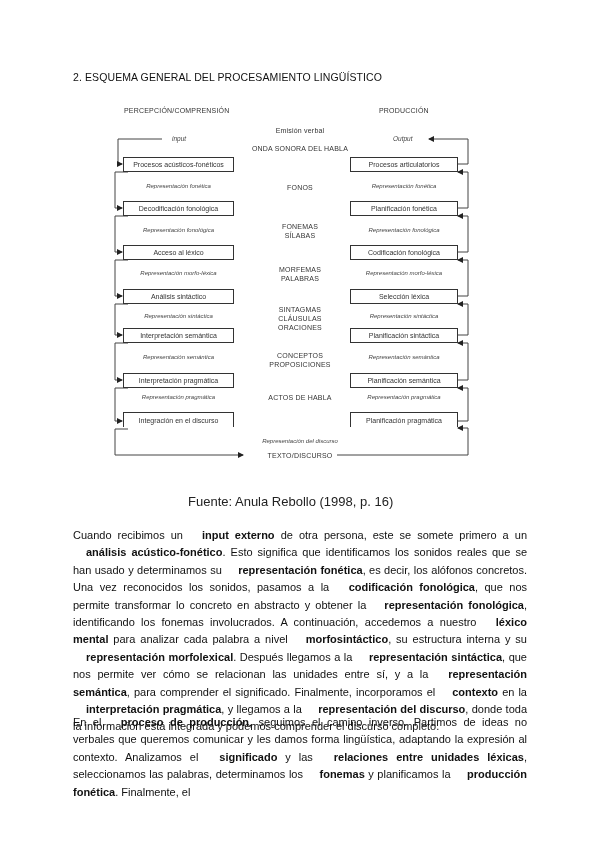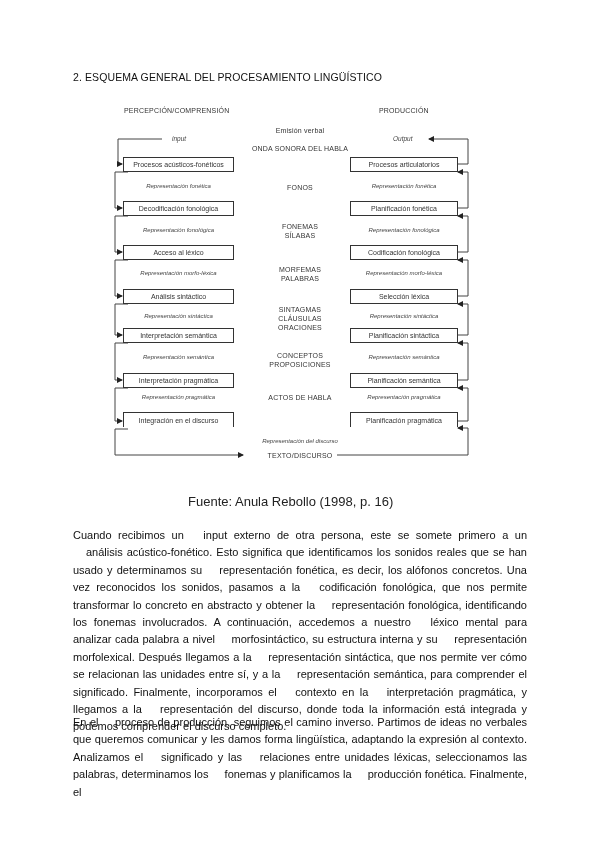--- a/index.html
+++ b/index.html
@@ -6,21 +6,21 @@
   body { width: 600px; height: 848px; position: relative; overflow: hidden; font-family: "Liberation Sans", sans-serif; color: #111; }
   .heading { position: absolute; left: 73px; top: 71px; font-size: 10.5px; font-weight: normal; letter-spacing: 0.1px; color: #111; }
   .diagram { position: absolute; left: 0; top: 0; width: 600px; height: 520px; }
   .col-title { position: absolute; font-size: 7px; color: #333; letter-spacing: 0.2px; }
   .center-label { position: absolute; font-size: 7px; color: #333; text-align: center; width: 120px; line-height: 9px; letter-spacing: 0.2px; }
   .box { position: absolute; height: 15px; border: 1px solid #333; background: #fff; font-size: 7px; color: #333; display: flex; align-items: center; justify-content: center; box-sizing: border-box; white-space: nowrap; }
   .rep { position: absolute; font-size: 6px; font-style: italic; color: #444; text-align: center; white-space: nowrap; }
   .io { position: absolute; font-size: 6.5px; font-style: italic; color: #444; }
   .caption { position: absolute; left: 188px; top: 478px; font-size: 13px; color: #222; margin-top: 16px; }
   .body-text { position: absolute; left: 73px; width: 454px; font-size: 11px; line-height: 17.4px; text-align: justify; color: #111; }
-  .body-text b { font-weight: normal; margin-left: 13px; }
+  .body-text b { font-weight: bold; margin-left: 13px; }
   svg.lines { position: absolute; left: 0; top: 0; }
 </style>
 </head>
 <body>
 
 <div class="heading">2. ESQUEMA GENERAL DEL PROCESAMIENTO LINGÜÍSTICO</div>
 
 <div class="diagram">
   <svg class="lines" width="600" height="520">
     <defs>

